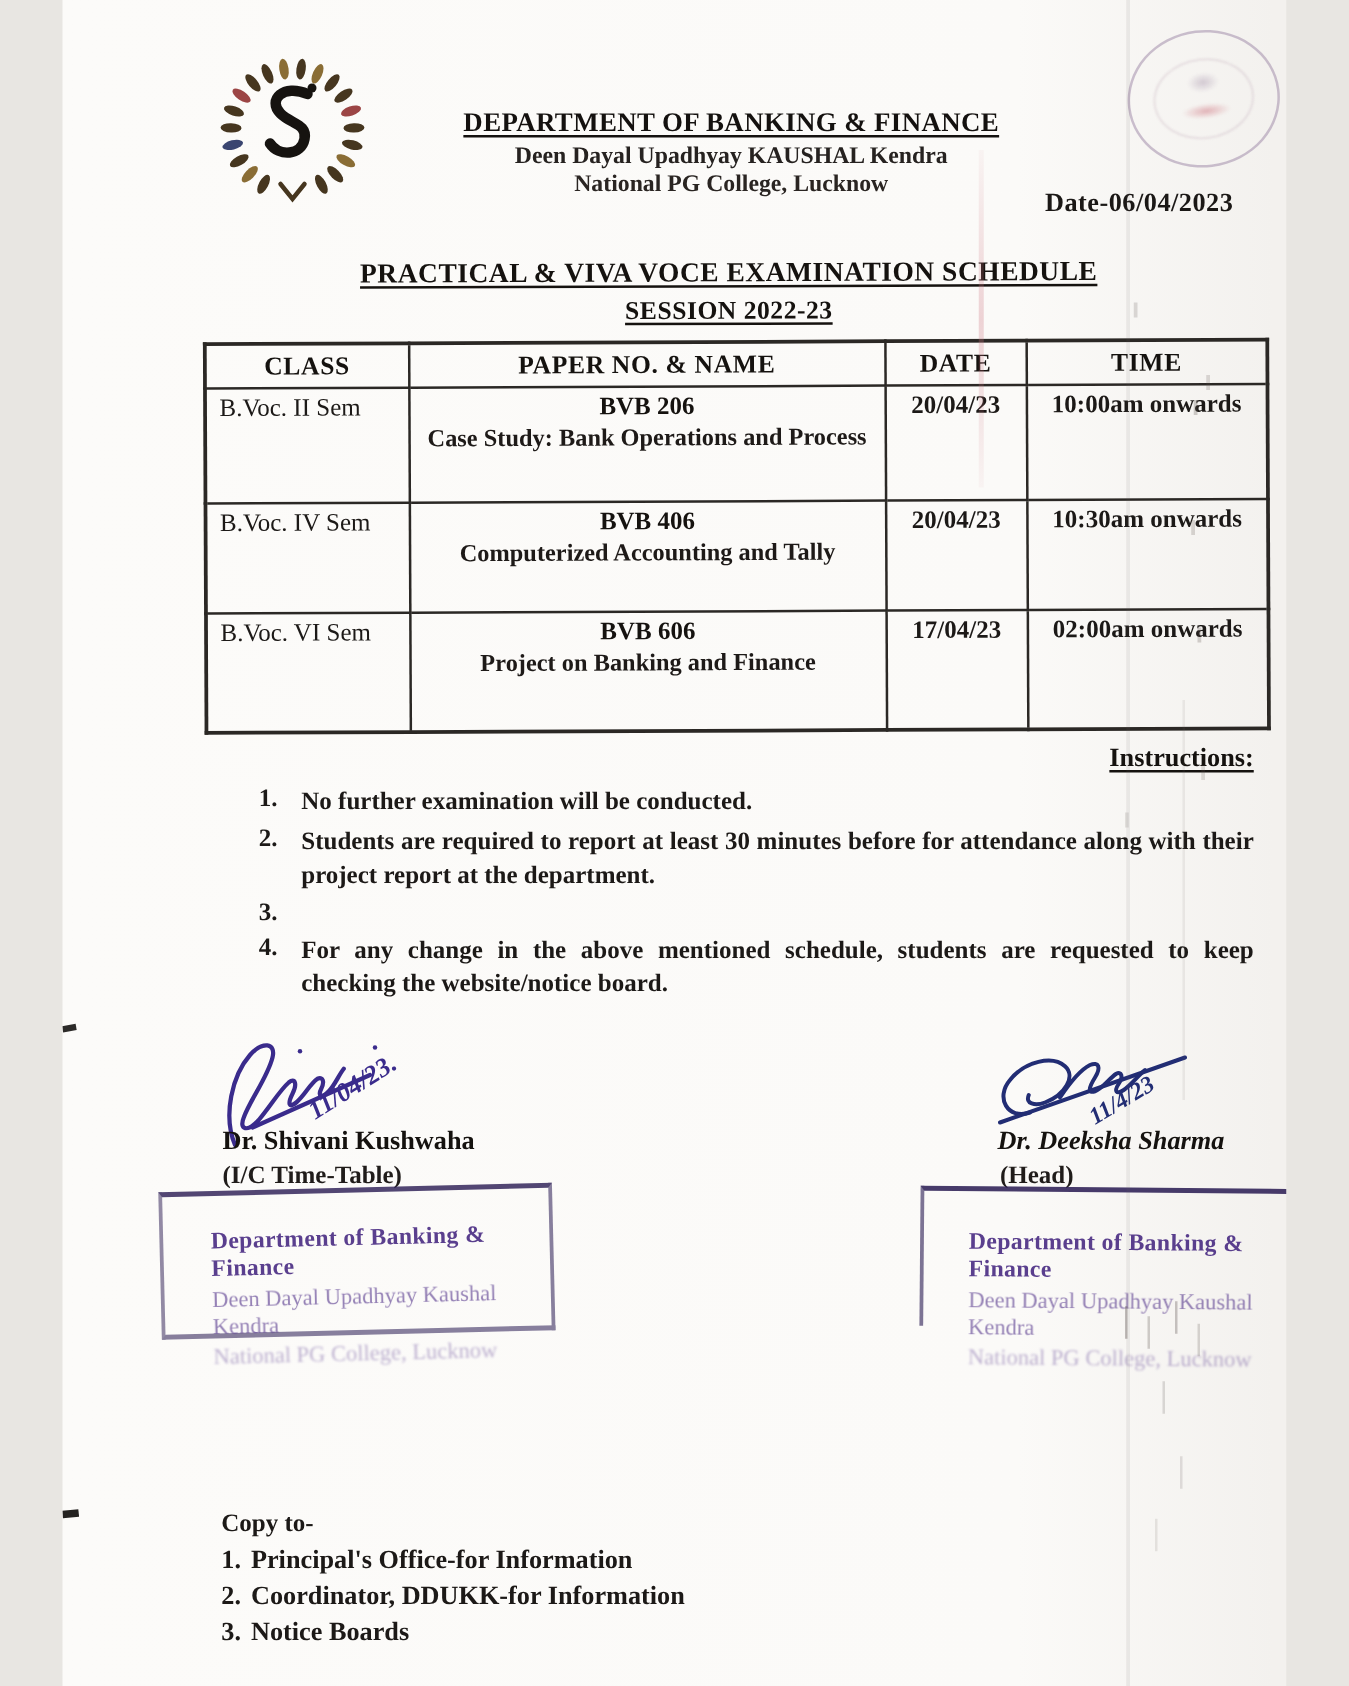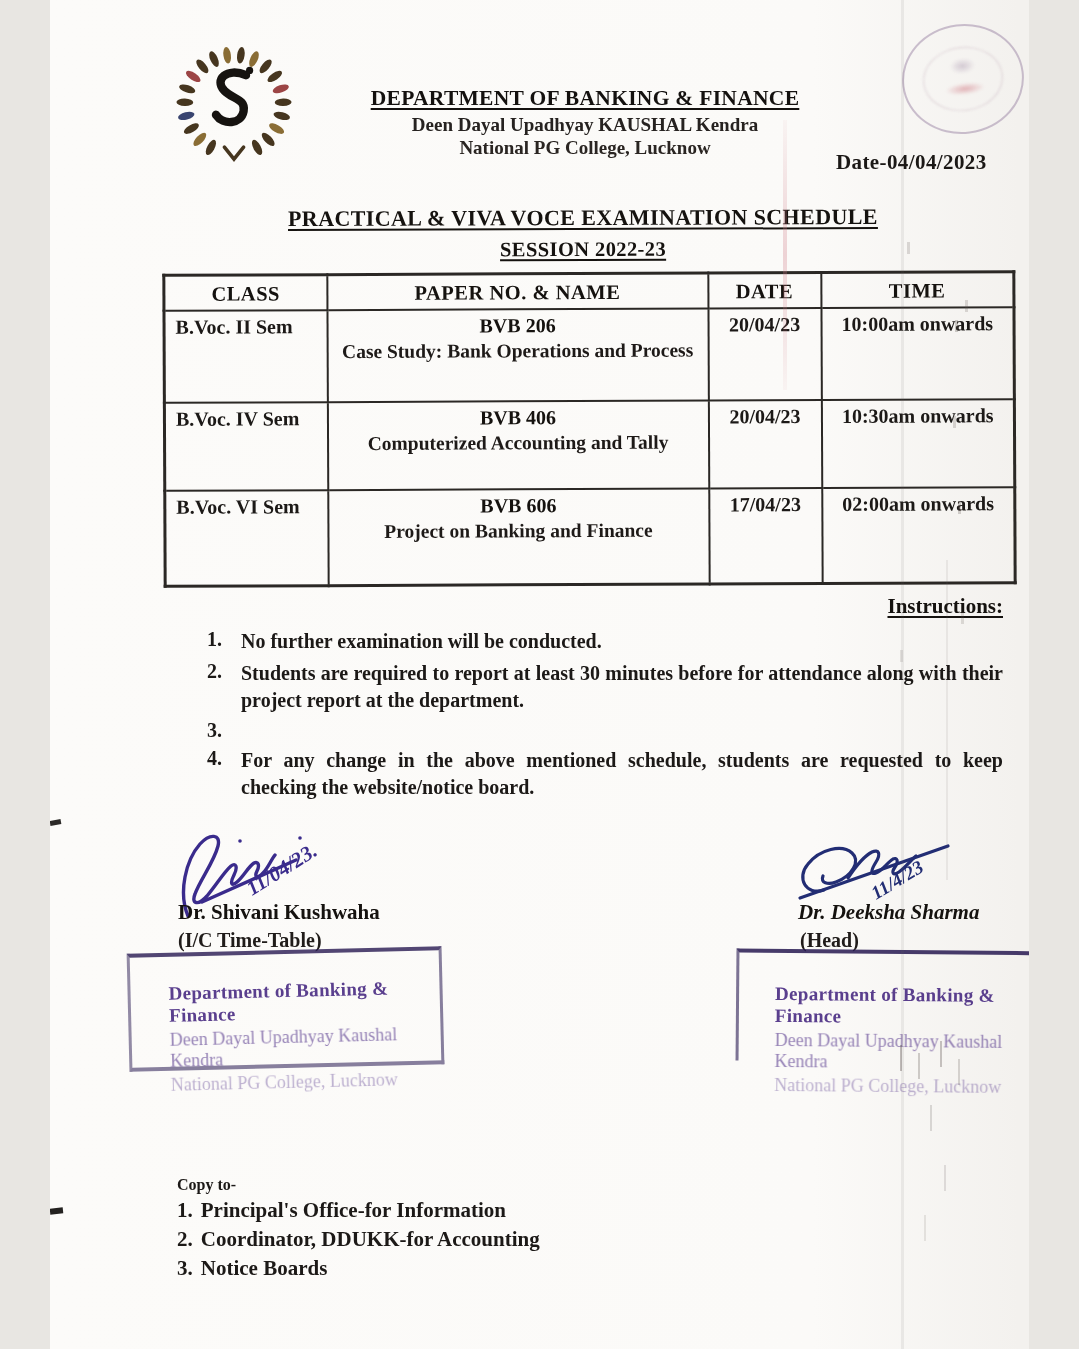--- a/index.html
+++ b/index.html
@@ -38,21 +38,21 @@
     text-decoration:underline;text-underline-offset:3px;text-decoration-thickness:2px;}
   
   .exam-table{position:absolute;left:113px;top:272px;width:850px;border-collapse:collapse;
     transform:rotate(-.25deg);table-layout:fixed;}
   .exam-table th,.exam-table td{border:2.5px solid #2b2825;vertical-align:top;}
   .exam-table{border:3px solid #2b2825;}
   .exam-table th{height:30px;font-size:20.5px;font-weight:700;letter-spacing:.5px;
     text-align:center;padding:2px 0 1px;color:#15120f;vertical-align:middle;}
   .exam-table td{font-size:20px;padding-top:4px;color:#1c1917;}
   tr.r0{height:92px;} tr.r1{height:88px;} tr.r2{height:95px;}
-  .c-class{font-weight:700;padding-left:10px;color:#15120f;}
+  .c-class{font-weight:400;padding-left:10px;color:#15120f;}
   .c-paper{text-align:center;}
   .p-no{font-weight:700;color:#15120f;}
   .p-name{font-weight:600;font-size:19.5px;margin-top:3px;color:#1e1a18;}
   .c-date{text-align:center;font-weight:600;}
   .c-time{text-align:center;font-weight:600;}
   
   .instructions{position:absolute;left:127px;top:594px;width:826px;}
   .inst-heading{font-size:21px;font-weight:700;color:#15120f;
     text-decoration:underline;text-underline-offset:3px;text-decoration-thickness:2px;text-align:right;}
   .inst-list{margin-top:9px;}
@@ -76,21 +76,21 @@
     padding:26px 0 0 38px;box-sizing:border-box;}
   .stamp-right{left:686px;top:950px;width:322px;height:112px;transform:rotate(.5deg);
     border-top:4px solid rgba(40,26,82,.85);border-left:3px solid rgba(40,26,82,.6);
     border-right:3px solid rgba(40,26,82,.5);border-bottom:none;
     padding:30px 0 0 36px;box-sizing:border-box;}
   .st-l1{font-size:19px;font-weight:600;color:rgba(72,42,130,.9);letter-spacing:.3px;}
   .st-l2{font-size:18px;color:rgba(85,55,140,.62);filter:blur(.4px);margin-top:3px;}
   .st-l3{font-size:18px;color:rgba(92,62,146,.4);filter:blur(.7px);margin-top:3px;}
   
   .copy-block{position:absolute;left:127px;top:1176px;}
-  .copy-heading{font-size:16px;font-weight:600;color:#1c1917;}
+  .copy-heading{font-size:20px;font-weight:600;color:#1c1917;margin-top:32px;}
   .copy-item{display:flex;gap:8px;font-size:21px;font-weight:600;color:#1c1917;margin-top:4px;}
   
   .fold-pink{position:absolute;left:733px;top:120px;width:4px;height:270px;
     background:linear-gradient(rgba(205,118,130,.05),rgba(205,118,130,.3),rgba(205,118,130,.05));}
   .fold-gray{position:absolute;left:851px;top:0;width:3px;height:1349px;background:rgba(110,100,95,.10);}
   .fold-gray2{position:absolute;left:896px;top:560px;width:2px;height:320px;background:rgba(110,100,95,.10);}
   .drips{position:absolute;left:850px;top:1045px;width:2px;height:26px;background:rgba(80,70,65,.35);
     box-shadow:18px 8px 0 rgba(80,70,65,.25),40px -4px 0 rgba(80,70,65,.3),
     58px 14px 0 rgba(80,70,65,.2),30px 60px 0 rgba(80,70,65,.18),
     44px 120px 0 rgba(80,70,65,.15),24px 170px 0 rgba(80,70,65,.12);}
@@ -149,21 +149,21 @@
     <div class="dept-sub">Deen Dayal Upadhyay KAUSHAL Kendra</div>
     <div class="dept-sub2">National PG College, Lucknow</div>
   </div>
 
   <div class="round-stamp">
     <div class="inner"></div>
     <div class="blob"></div>
     <div class="blob2"></div>
   </div>
 
-  <div class="date-line">Date-04/04/2023</div>
+  <div class="date-line">Date-06/04/2023</div>
 
   <div class="doc-title">
     <div class="t1">PRACTICAL &amp; VIVA VOCE EXAMINATION SCHEDULE</div>
     <div class="t2">SESSION 2022-23</div>
   </div>
 
   <table class="exam-table">
     <colgroup>
         <col style="width:163px">
         <col style="width:381px">
@@ -265,21 +265,21 @@
   </div>
 
   <div class="copy-block">
     <div class="copy-heading">Copy to-</div>
     <div class="copy-item">
       <span>1.</span>
       <span>Principal's Office-for Information</span>
     </div>
     <div class="copy-item">
       <span>2.</span>
-      <span>Coordinator, DDUKK-for Accounting</span>
+      <span>Coordinator, DDUKK-for Information</span>
     </div>
     <div class="copy-item">
       <span>3.</span>
       <span>Notice Boards</span>
     </div>
   </div>
 
   <div class="fold-pink"></div>
   <div class="fold-gray"></div>
   <div class="fold-gray2"></div>

